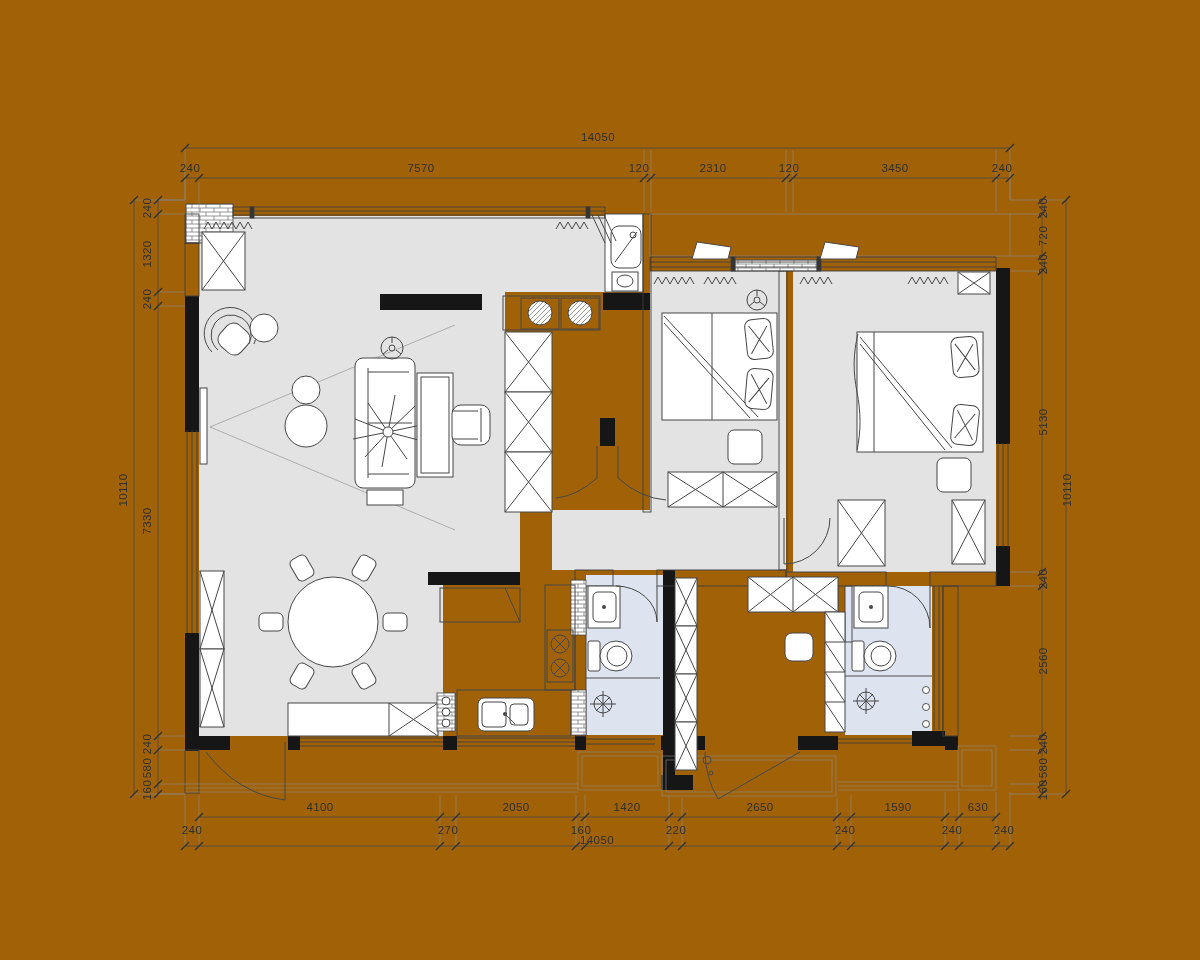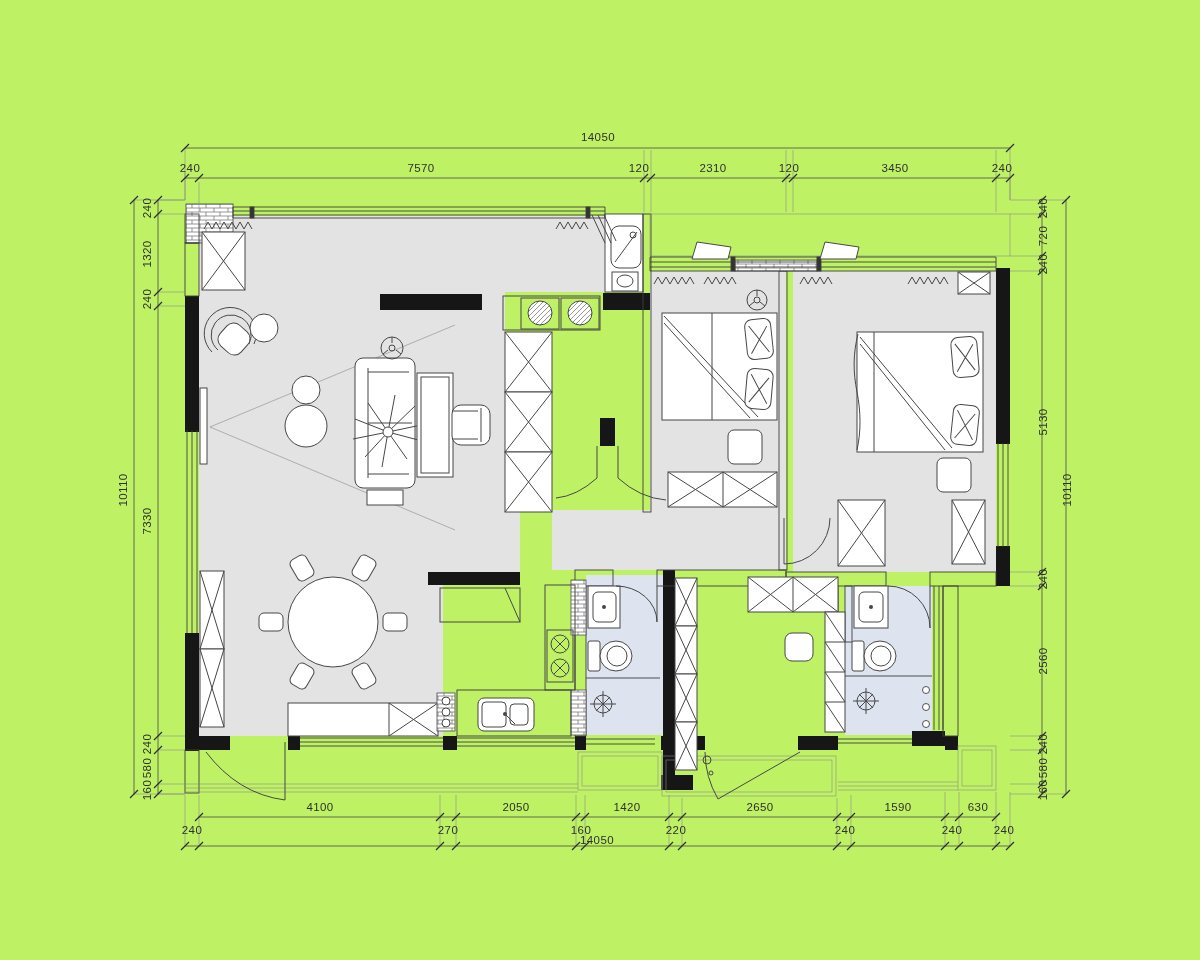--- a/index.html
+++ b/index.html
@@ -1,16 +1,16 @@
 <!DOCTYPE html>
 <html><head>
 <meta charset="utf-8">
 <style>
   html,body{margin:0;padding:0;background:#ffffff;}
-  .sheet{position:relative;width:1200px;height:960px;background:#bef264;overflow:hidden;
+  .sheet{position:relative;width:1200px;height:960px;background:#a16207;overflow:hidden;
          font-family:"Liberation Sans", sans-serif;}
   svg{display:block;}
   text.dim{font-family:"Liberation Sans", sans-serif;font-size:11.5px;fill:#2f2f2f;letter-spacing:.4px;}
   .thin{stroke:#3f3f3f;stroke-width:.9;fill:none;}
   .lt{stroke:#8a8a8a;stroke-width:.6;fill:none;}
   .furn{stroke:#474747;stroke-width:1;fill:#ffffff;}
   .furnN{stroke:#474747;stroke-width:1;fill:none;}
   .wall{fill:#161616;stroke:none;}
   .dimln{stroke:#4a4a4a;stroke-width:.8;fill:none;}
   .tick{stroke:#2f2f2f;stroke-width:1.2;}

